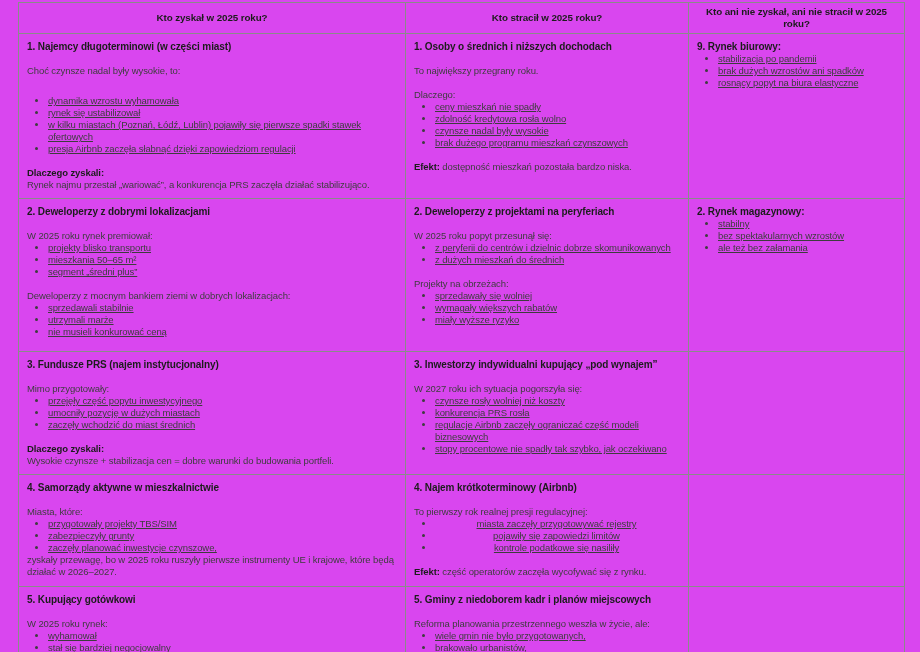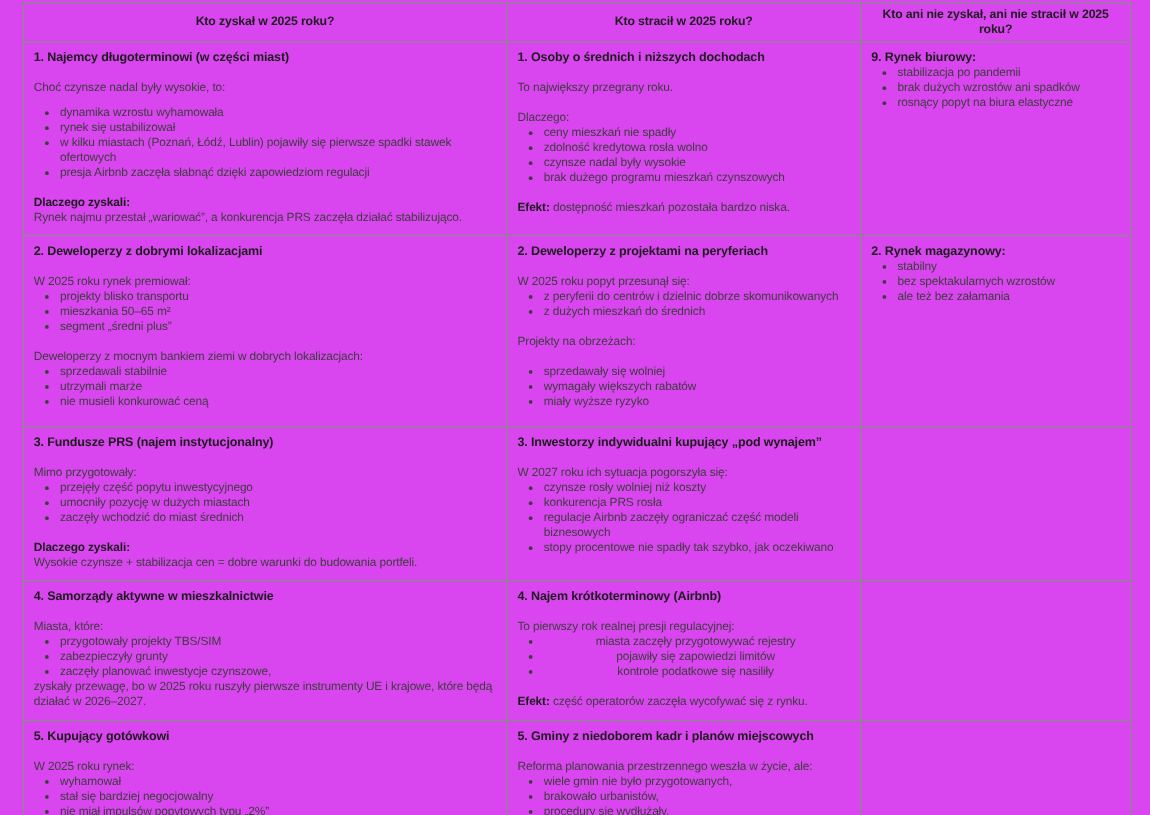--- a/index.html
+++ b/index.html
@@ -51,20 +51,21 @@
   .boldlabel {
     font-weight: bold;
     color: #1c1c1c;
   }
   .para_tight { margin-top: 0; }
   .lead strong { color: #1c1c1c; }
   ul.bl {
     margin: 0;
     padding: 0 0 0 21px;
     list-style-type: disc;
+    text-decoration: underline;
   }
   ul.bl li { margin: 0; padding: 0; }
   .title + ul.bl { margin-top: 12px; }
 </style>
 </head>
 <body>
 
 <div class="page">
   <table class="cmp">
     <colgroup>
@@ -77,21 +78,21 @@
           <th>Kto zyskał w 2025 roku?</th>
           <th>Kto stracił w 2025 roku?</th>
           <th>Kto ani nie zyskał, ani nie stracił w 2025 roku?</th>
         </tr>
     </thead>
     <tbody id="table-body">
         <tr style="height: 141px;">
           <td>
             <div class="blk title">1. Najemcy długoterminowi (w części miast)</div>
             <div class="blk para">Choć czynsze nadal były wysokie, to:</div>
-            <ul class="bl blk" style="margin-top: 8px;">
+            <ul class="bl blk" style="margin-top: 18px;">
               <li>dynamika wzrostu wyhamowała</li>
               <li>rynek się ustabilizował</li>
               <li>w kilku miastach (Poznań, Łódź, Lublin) pojawiły się pierwsze spadki stawek ofertowych</li>
               <li>presja Airbnb zaczęła słabnąć dzięki zapowiedziom regulacji</li>
             </ul>
             <div class="blk boldlabel">Dlaczego zyskali:</div>
             <div class="blk para_tight">Rynek najmu przestał „wariować”, a konkurencja PRS zaczęła działać stabilizująco.</div>
           </td>
           <td>
             <div class="blk title">1. Osoby o średnich i niższych dochodach</div>
@@ -131,21 +132,21 @@
             </ul>
           </td>
           <td>
             <div class="blk title">2. Deweloperzy z projektami na peryferiach</div>
             <div class="blk para">W 2025 roku popyt przesunął się:</div>
             <ul class="bl blk" style="margin-top: 0px;">
               <li>z peryferii do centrów i dzielnic dobrze skomunikowanych</li>
               <li>z dużych mieszkań do średnich</li>
             </ul>
             <div class="blk para">Projekty na obrzeżach:</div>
-            <ul class="bl blk" style="margin-top: 12px;">
+            <ul class="bl blk" style="margin-top: 0px;">
               <li>sprzedawały się wolniej</li>
               <li>wymagały większych rabatów</li>
               <li>miały wyższe ryzyko</li>
             </ul>
           </td>
           <td>
             <div class="blk title">2. Rynek magazynowy:</div>
             <ul class="bl blk" style="margin-top: 0px;">
               <li>stabilny</li>
               <li>bez spektakularnych wzrostów</li>

